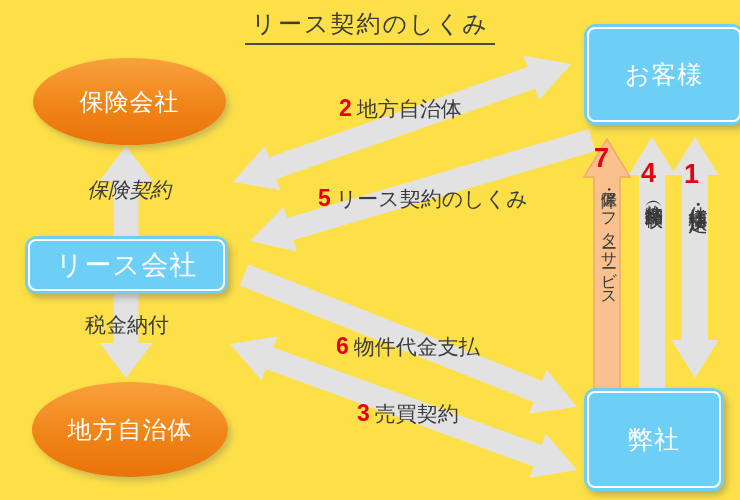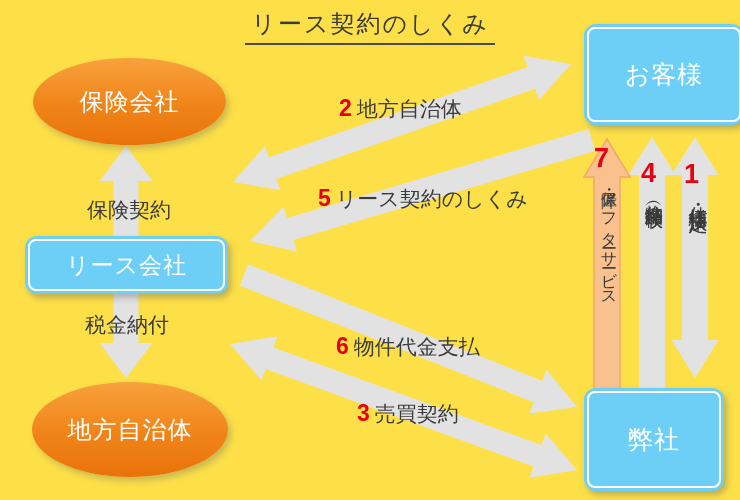--- a/index.html
+++ b/index.html
@@ -13,30 +13,30 @@
 
   .node-ellipse{position:absolute;z-index:2;display:flex;align-items:center;justify-content:center;
         color:#fff;border-radius:50%;
         background:linear-gradient(180deg,var(--node-orange-top) 0%,#F08418 55%,var(--node-orange-bottom) 100%);
         box-shadow:3px 4px 6px rgba(110,110,110,.35);font-size:24px;letter-spacing:1px;}
   #node-insurance{left:33px;top:58px;width:193px;height:87px;}
   #node-gov{left:32px;top:382px;width:196px;height:95px;}
 
   .node-box{position:absolute;z-index:2;display:flex;align-items:center;justify-content:center;
         color:#fff;border-radius:12px;background:var(--node-blue);
-        box-shadow:3px 4px 6px rgba(100,100,100,.4);font-size:23px;letter-spacing:1px;}
+        box-shadow:3px 4px 6px rgba(100,100,100,.4);font-size:27px;letter-spacing:1px;}
   .node-box::before{content:"";position:absolute;inset:3px;border:2px solid #fff;border-radius:8px;pointer-events:none;}
   #node-lease{left:25px;top:236px;width:203px;height:58px;}
   #node-customer{left:584px;top:24px;width:160px;height:101px;font-size:25px;}
   #node-ourcompany{left:584px;top:388px;width:140px;height:103px;font-size:25px;}
 
   .flow-label{position:absolute;z-index:3;color:var(--text-dark);font-size:21px;white-space:nowrap;
         display:flex;align-items:baseline;}
   .flow-num{color:var(--number-red);font-weight:bold;font-size:23px;margin-right:5px;}
-  #lbl-insurance-contract{left:87px;top:196px;}
+  #lbl-insurance-contract{left:87px;top:176px;font-style:italic;}
   #lbl-tax-payment{left:85px;top:311px;}
   #lbl-lease-contract{left:339px;top:95px;}
   #lbl-lease-fee{left:318px;top:185px;}
   #lbl-property-payment{left:336px;top:333px;}
   #lbl-sales-contract{left:357px;top:400px;}
 
   .vnum{position:absolute;z-index:3;color:var(--number-red);font-weight:bold;font-size:27px;}
   #num-7{left:594px;top:143px;}
   #num-4{left:641px;top:158px;}
   #num-1{left:684px;top:159px;}

